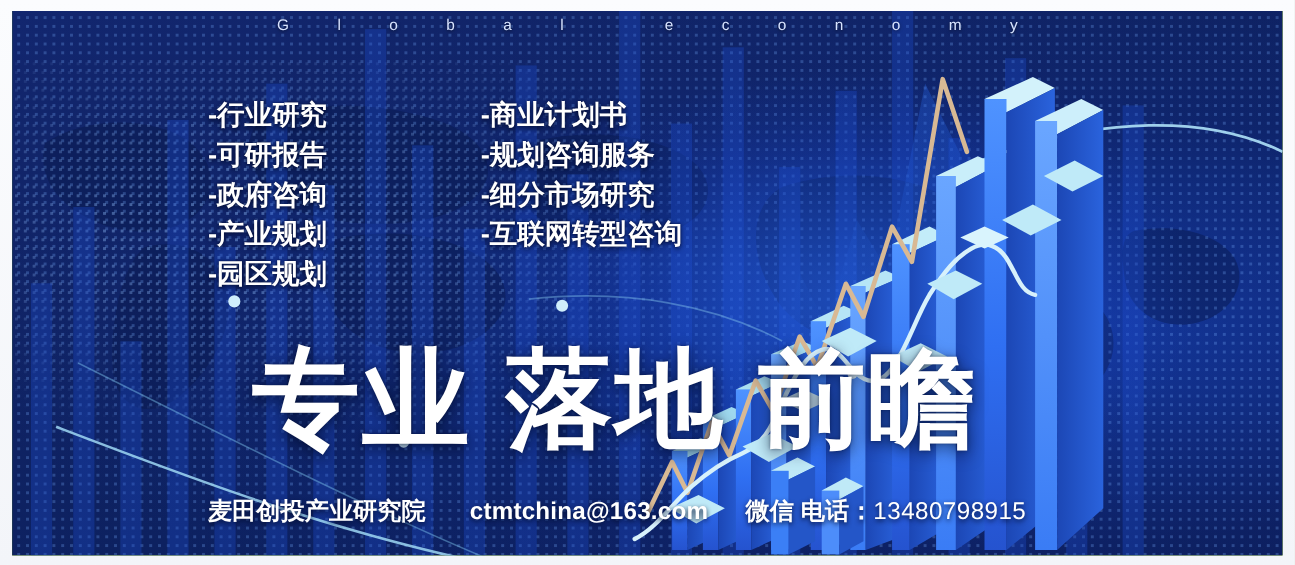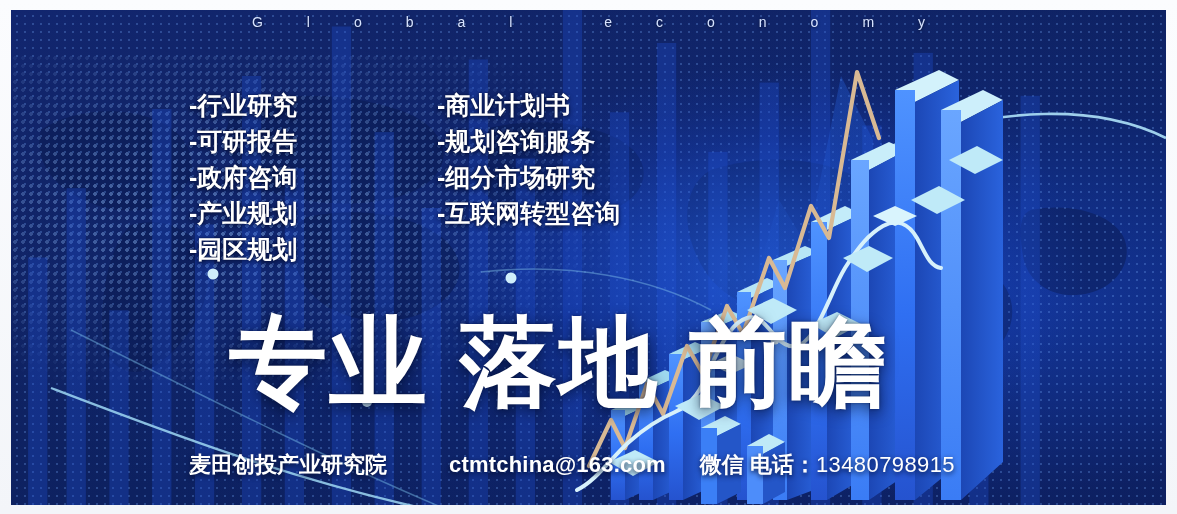--- a/index.html
+++ b/index.html
@@ -114,21 +114,21 @@
     font-family:"Liberation Sans","DejaVu Sans",sans-serif;
     font-weight:700;
     font-size:22px;
     color:#ffffff;
     white-space:nowrap;
     text-shadow:0 2px 5px rgba(3,12,48,.9);
   }
   .contact span{display:inline-block;vertical-align:baseline;}
   .contact .sp1{width:40px;}
   .contact .sp2{width:34px;}
-  .contact .mail{font-weight:700;letter-spacing:.2px;margin-left:22px;}
+  .contact .mail{font-weight:700;letter-spacing:.2px;}
   .contact .phone{font-weight:400;letter-spacing:.4px;}
 </style>
 </head>
 <body>
 
 <div id="stage">
   <div id="matte"></div>
 
   <div id="panel">
 

